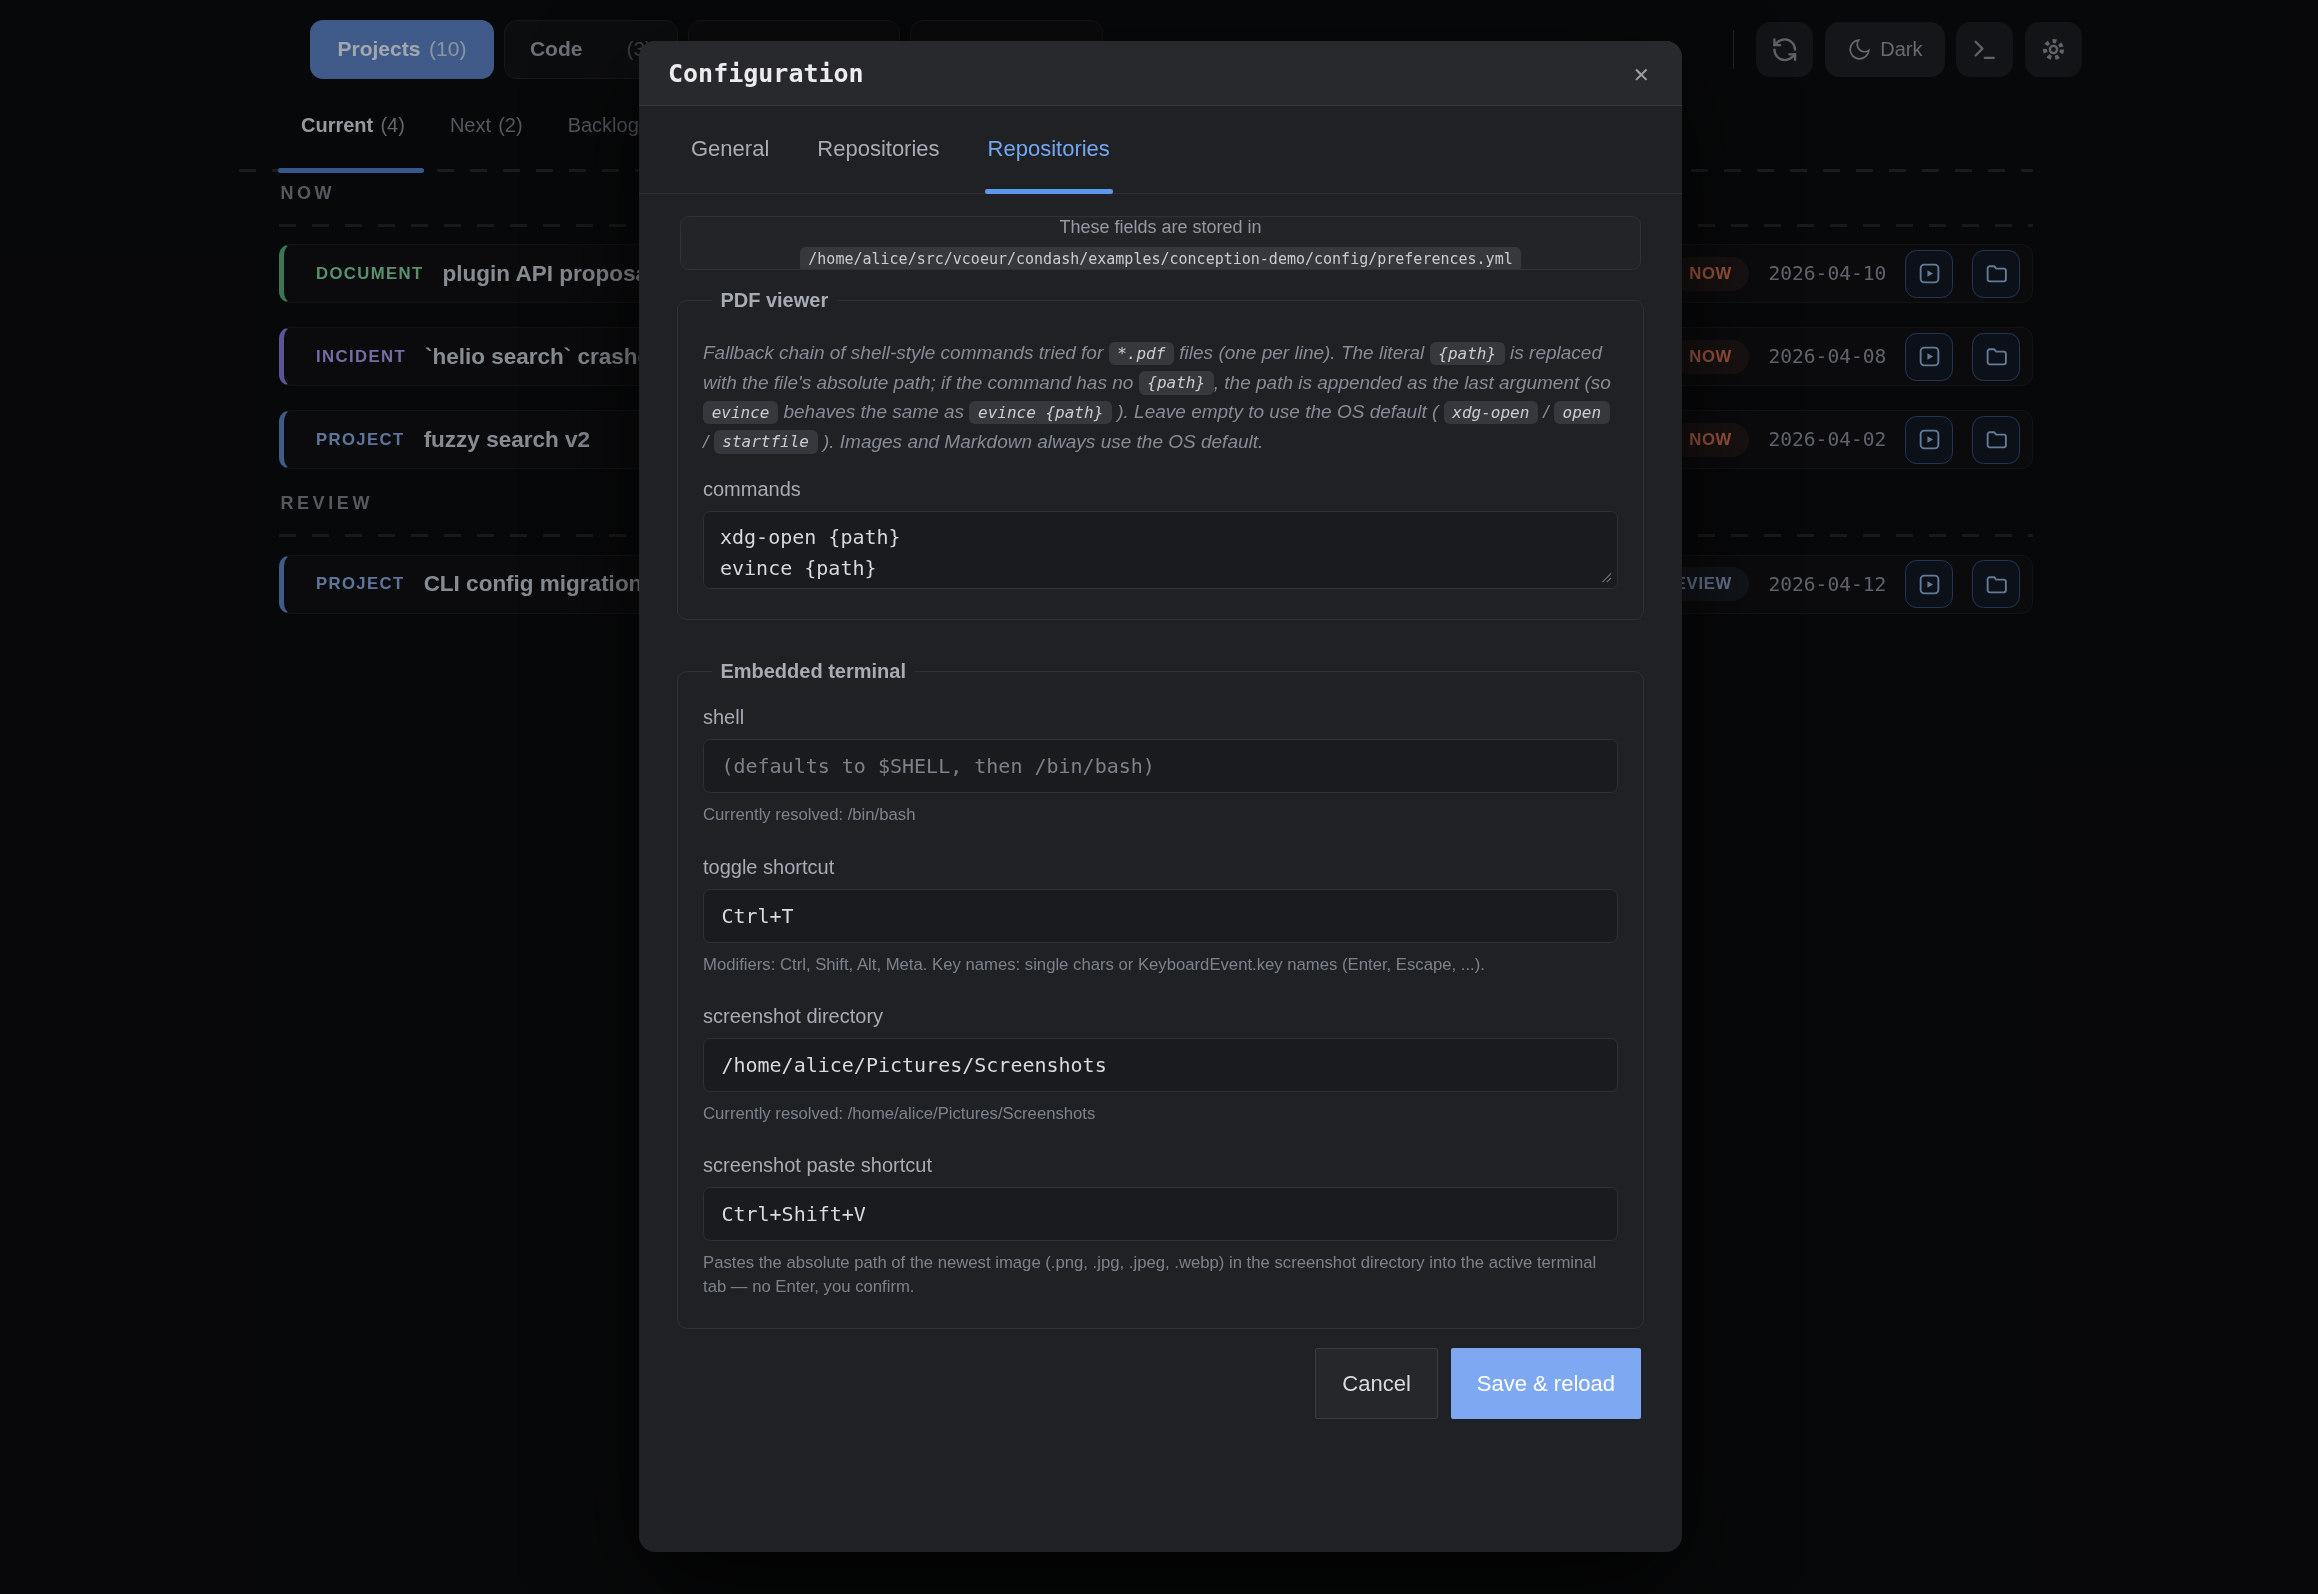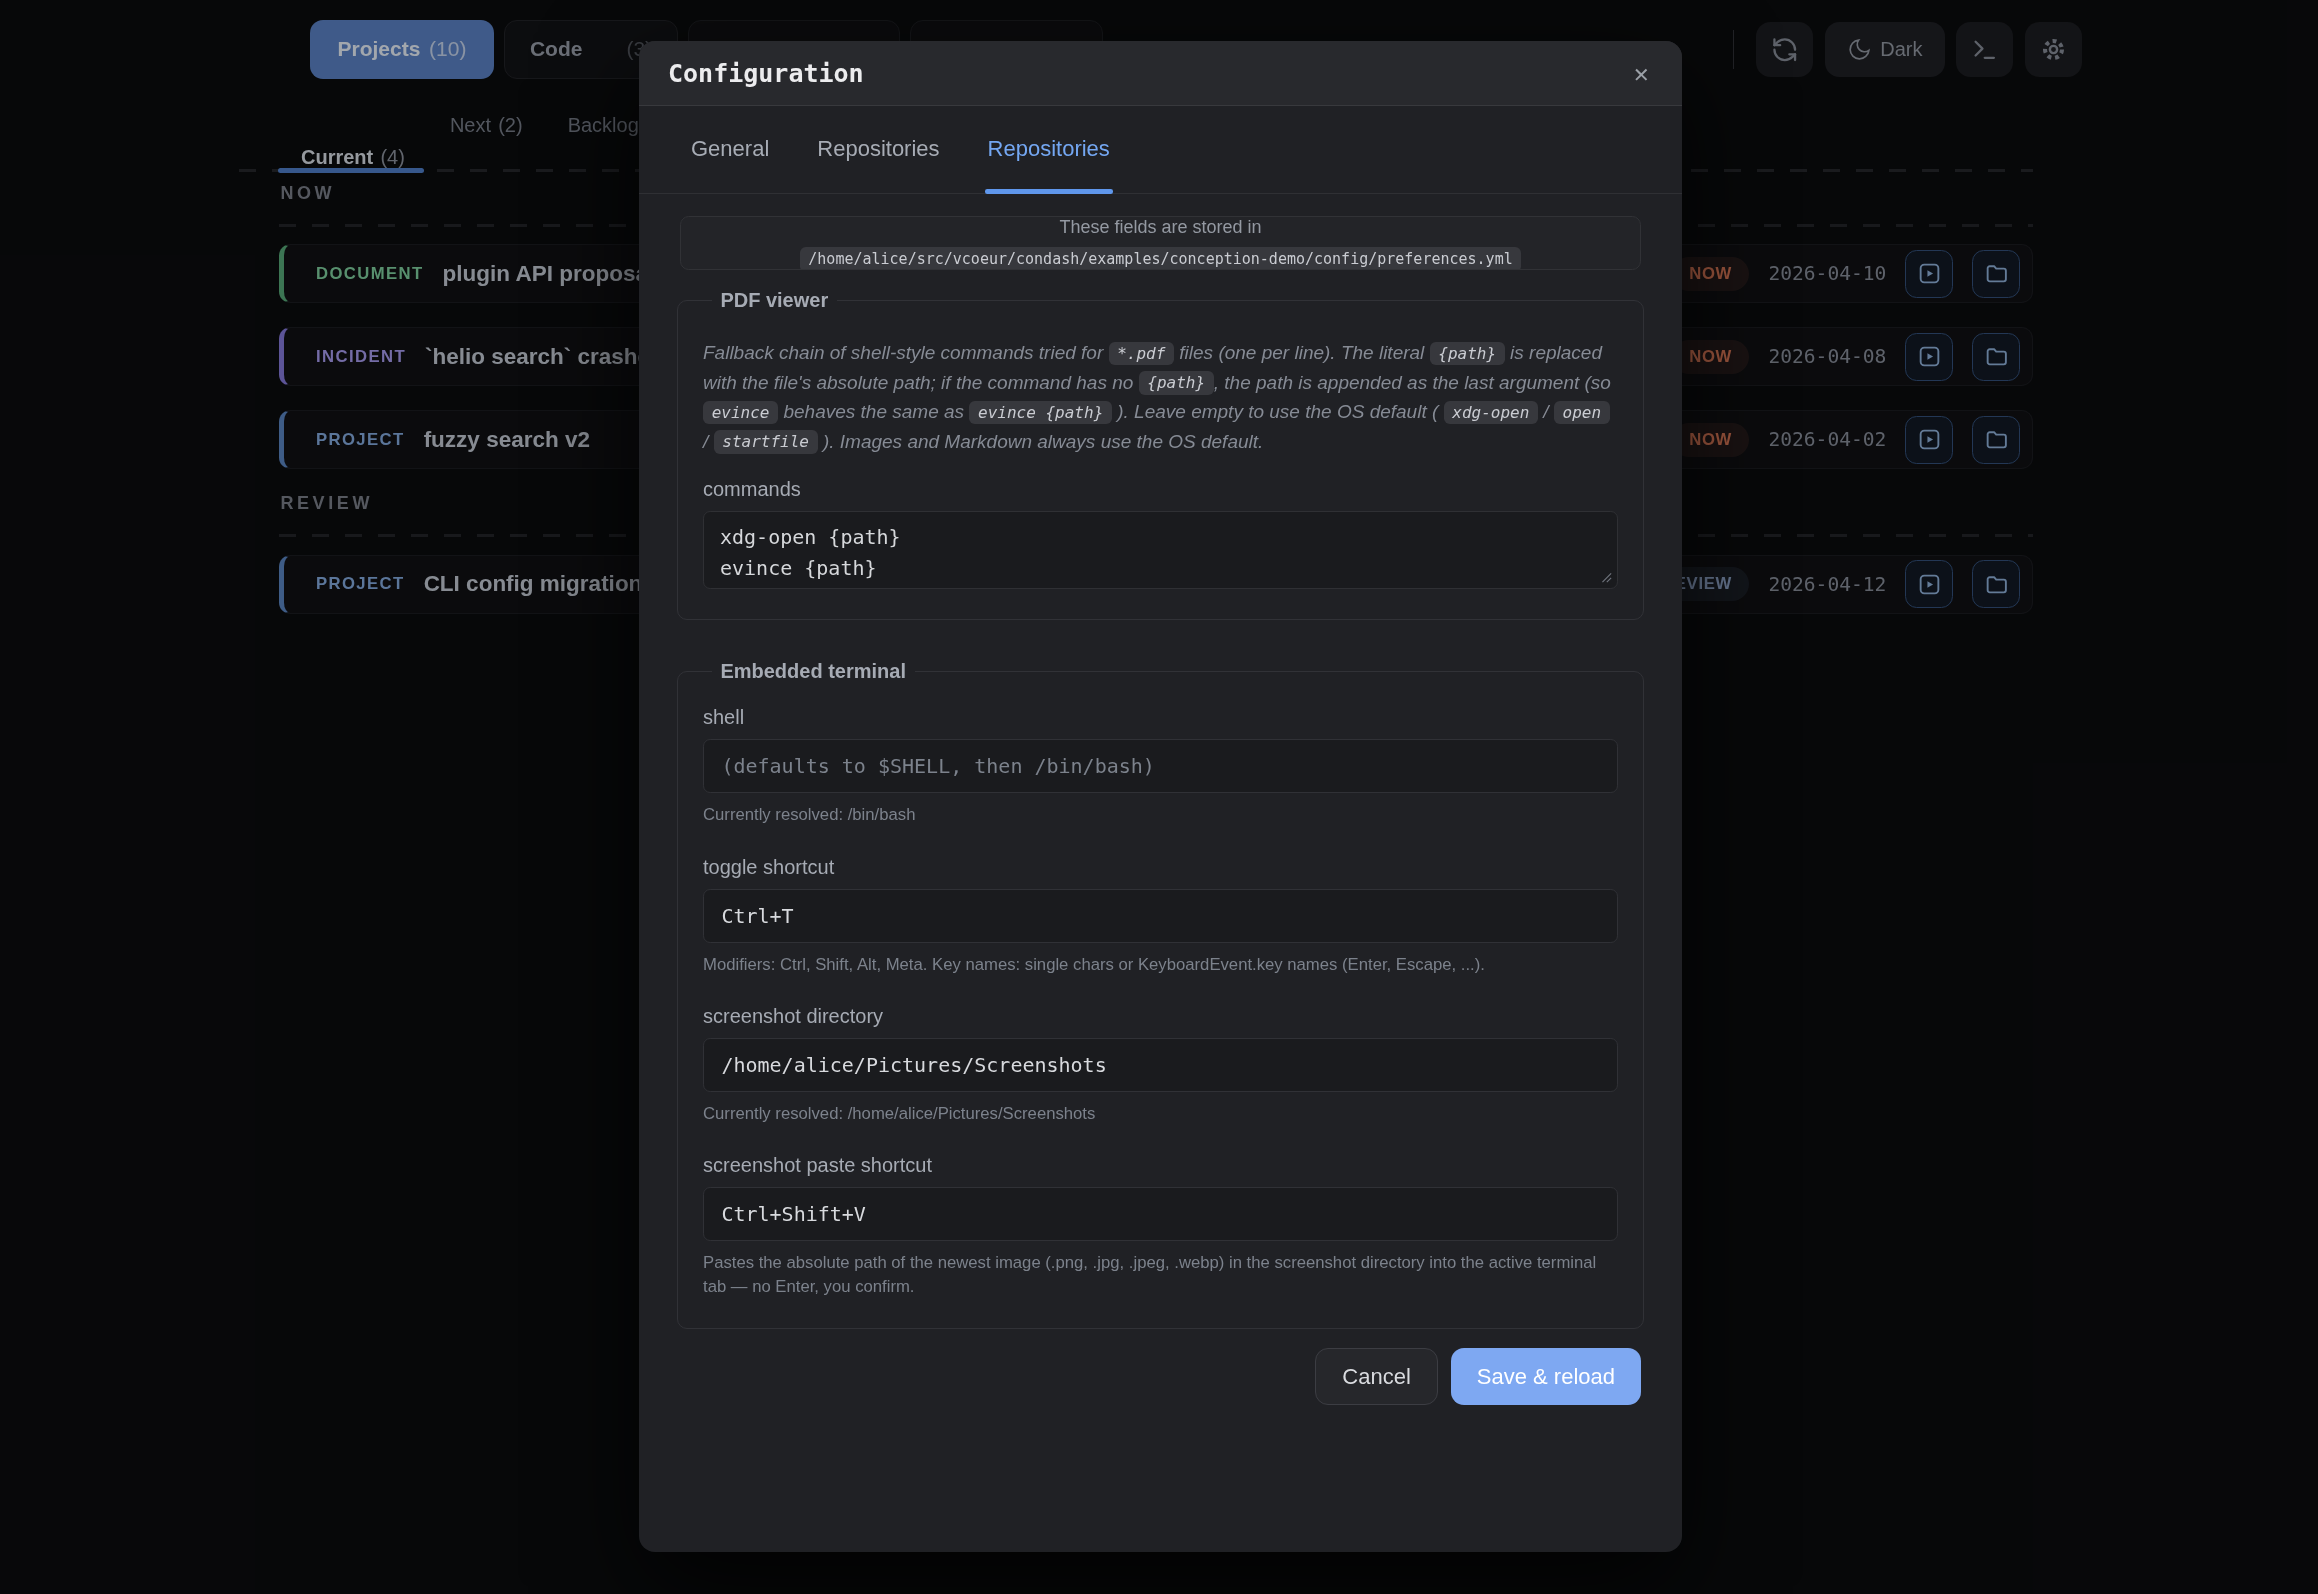--- a/index.html
+++ b/index.html
@@ -20,21 +20,21 @@
   .g1{width:212px;} .g2{width:193px;}
 
   .top-controls{position:absolute;top:22px;left:1733px;display:flex;align-items:center;gap:11.6px;}
   .vdiv{width:1.4px;height:39px;background:#303237;margin-right:10px;}
   .ctl-btn{height:55px;border-radius:14.5px;background:#1c1d21;border:0;display:flex;align-items:center;
            justify-content:center;gap:8.7px;color:#878d98;}
   .sq{width:57px;} .pill{padding:0 22px;font-size:20px;color:#9298a2;background:#1f2025;}
 
   .subtabs{position:absolute;top:114px;left:301px;display:flex;gap:45px;font-size:20px;}
   .subtab{display:flex;gap:7.2px;}
-  .subtab.on{color:#d6dbe3;font-weight:700;margin-top:32px;}
+  .subtab.on{color:#d6dbe3;font-weight:700;}
   .subtab.on .cnt{color:#8b919c;font-weight:400;}
   .subtab.off{color:#767c87;}
   .sub-underline{position:absolute;left:-23px;top:54px;width:146px;height:5px;border-radius:2.9px;background:#4f7fc9;}
   .sub-dashes{position:absolute;left:-62px;top:55px;width:1794px;height:2.9px;
       background:repeating-linear-gradient(90deg,#26282c 0 17.4px,transparent 17.4px 33px);}
 
   #board{position:absolute;top:183px;left:279px;width:1754px;}
   .section-label{font-size:18px;font-weight:700;letter-spacing:3.6px;color:#7a7f89;margin-left:1.4px;}
   .dash{height:2.9px;margin:20px 0 17.4px;
       background:repeating-linear-gradient(90deg,#232529 0 17.4px,transparent 17.4px 33px);}
@@ -84,21 +84,21 @@
           font-family:"DejaVu Sans Mono",monospace;font-size:20px;}
   .tinput::placeholder{color:#7c828c;}
   .hint{margin-top:10px;font-size:16.7px;color:#7c828c;line-height:1.4;}
   .ta-wrap{position:relative;margin-top:10px;}
   textarea.tarea{display:block;width:100%;box-sizing:border-box;height:78px;background:#1a1b1e;
           border:0.7px solid #2f3034;border-radius:7.2px;padding:10px 16px;color:#d6d8db;resize:none;
           overflow:hidden;font-family:"DejaVu Sans Mono",monospace;font-size:20px;line-height:31px;}
   .grip{position:absolute;right:5.8px;bottom:5.8px;color:#6f747d;}
 
   .m-footer{display:flex;justify-content:flex-end;gap:13px;margin:19px 41px 0;}
-  .btn{height:57px;border-radius:13px;font-size:22px;padding:0 26px;cursor:pointer;
+  .btn{height:71px;border-radius:2px;font-size:22px;padding:0 26px;cursor:pointer;
        font-family:"Liberation Sans",sans-serif;}
   .btn-cancel{background:#26272b;border:0.7px solid #3c3d43;color:#d9dbdf;}
   .btn-save{background:#7ea8f2;border:0;color:#ffffff;}
 </style>
 </head>
 <body>
 
 <div id="app">
 
   <div id="bg">

